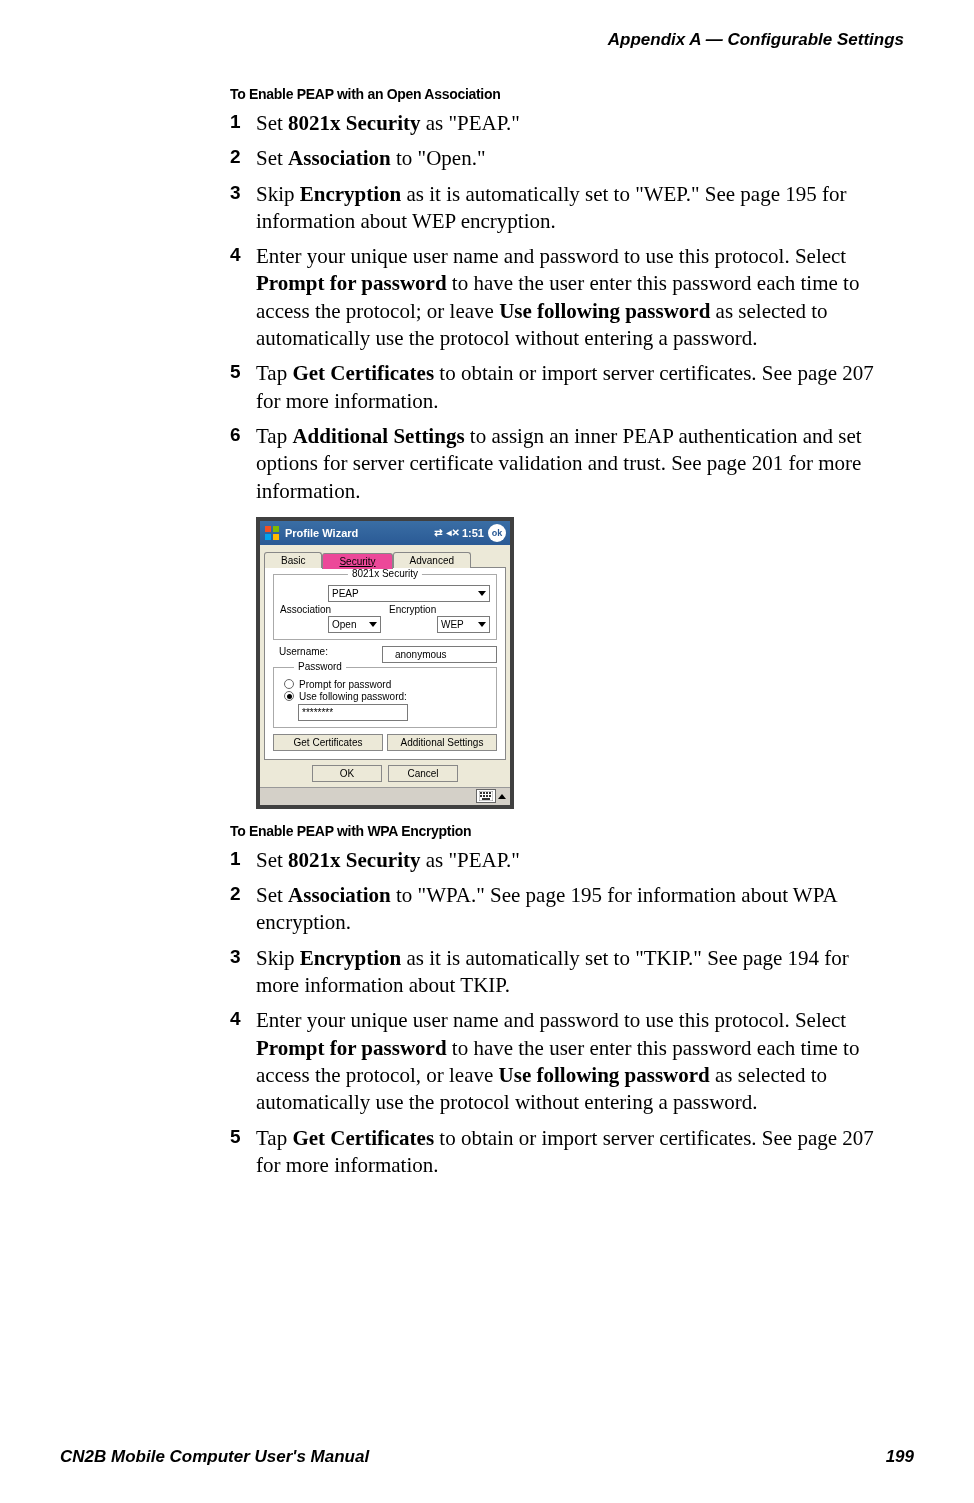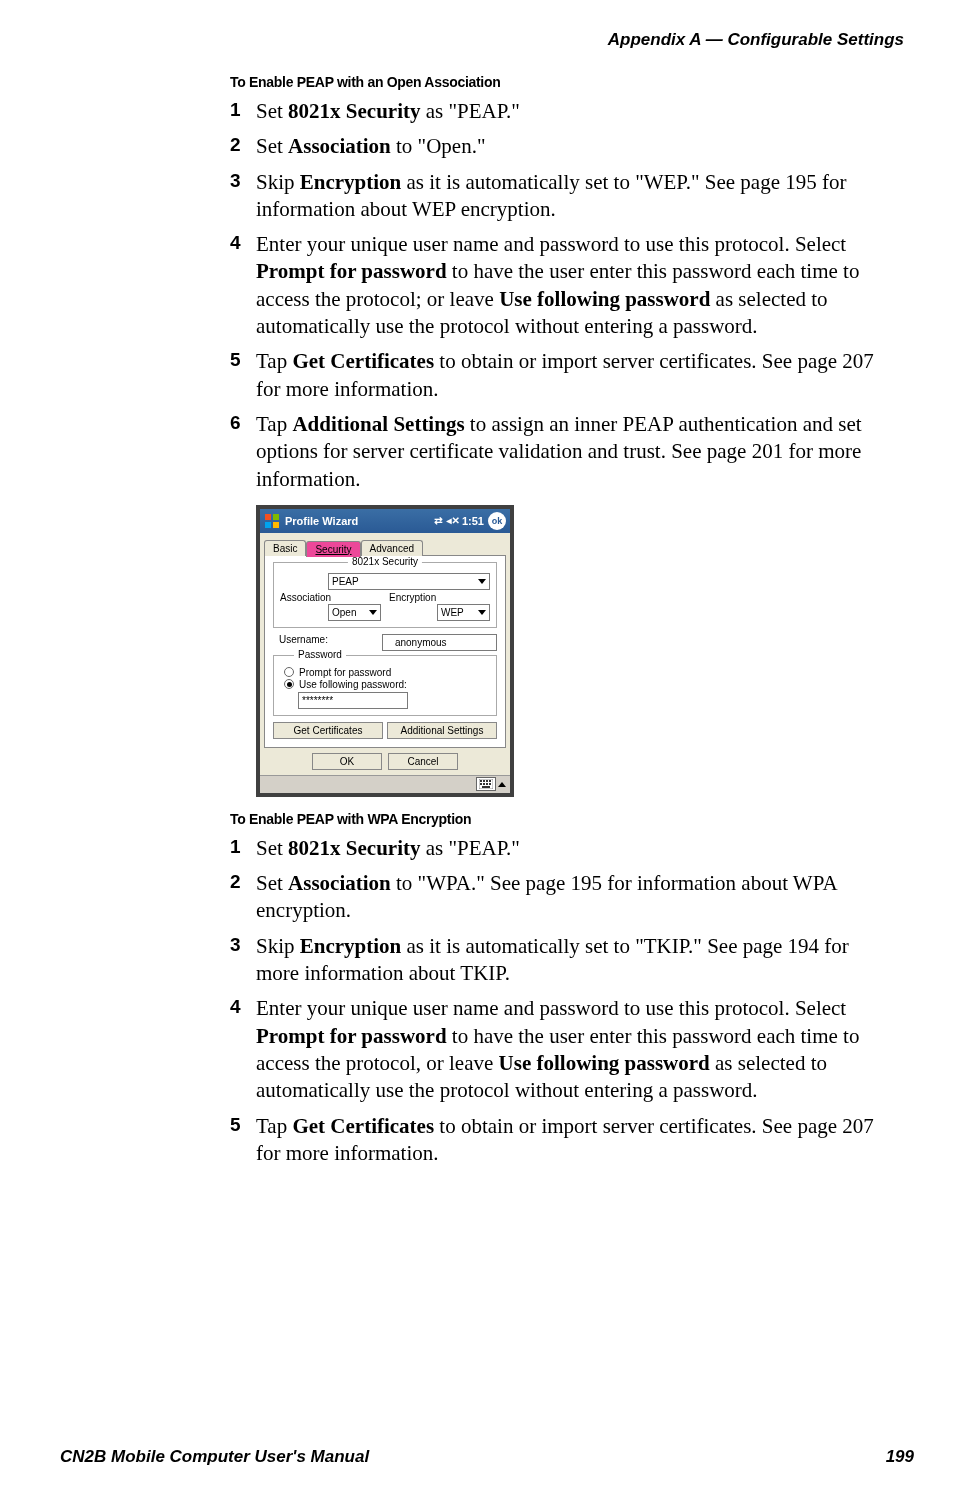--- a/index.html
+++ b/index.html
@@ -11,21 +11,21 @@
     color: #000;
     position: relative;
     padding: 30px 60px 40px 60px;
   }
   .header-line {
     font-family: "Myriad Pro", "Helvetica Neue", Arial, sans-serif;
     font-weight: bold;
     font-style: italic;
     font-size: 17px;
     text-align: right;
-    margin-bottom: 24px;
+    margin-bottom: 36px;
     padding-right: 10px;
   }
   .content { margin-left: 170px; margin-right: 40px; }
   .section-head {
     font-family: "Myriad Pro Cond", "Arial Narrow", Arial, sans-serif;
     font-weight: bold;
     font-size: 14px;
     letter-spacing: -0.3px;
     margin-top: 10px;
     margin-bottom: 8px;
@@ -87,21 +87,21 @@
   }
   .tabs {
     display: flex;
     padding-left: 4px;
     gap: 0;
   }
   .tab {
     border: 1px solid #888;
     border-bottom: none;
     background: #ece9d8;
-    padding: 2px 8px;
+    padding: 2px 16px;
     font-size: 10px;
     border-top-left-radius: 3px;
     border-top-right-radius: 3px;
     position: relative;
     top: 1px;
   }
   .tab.active { background: #ec4899; z-index: 2; top: 2px; text-decoration: underline; }
   .panel {
     background: #fff;
     border: 1px solid #888;

